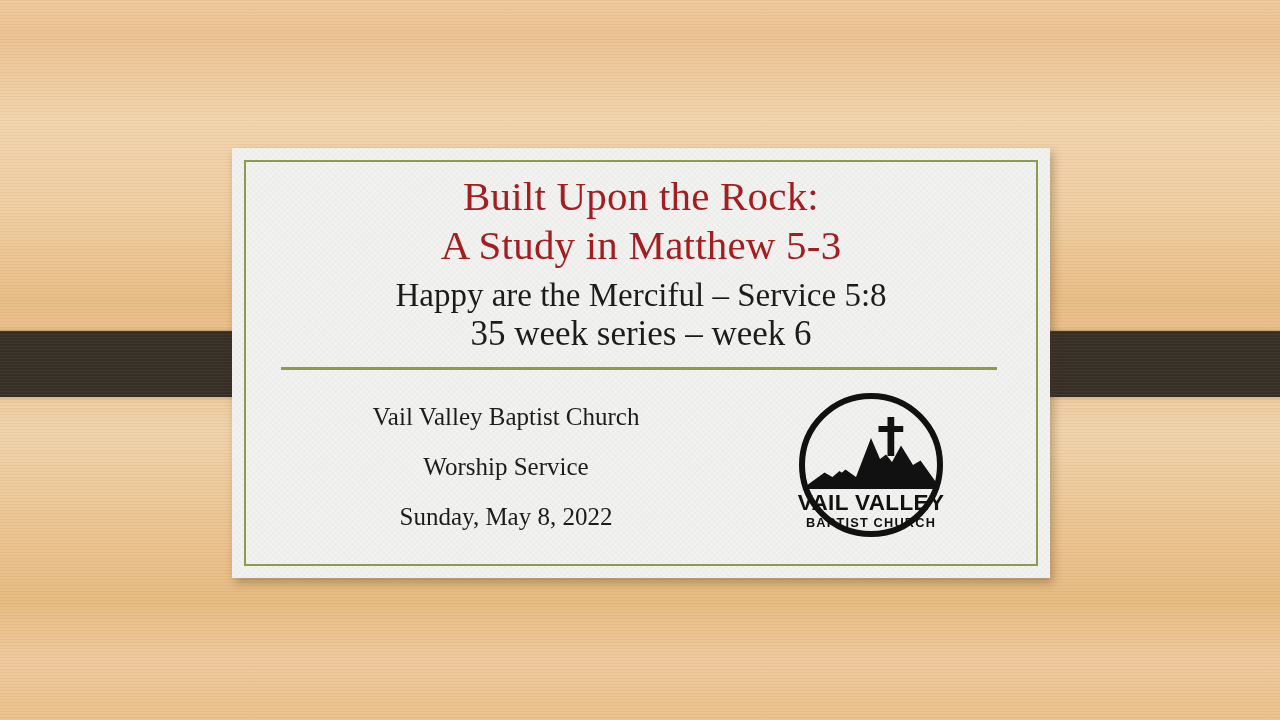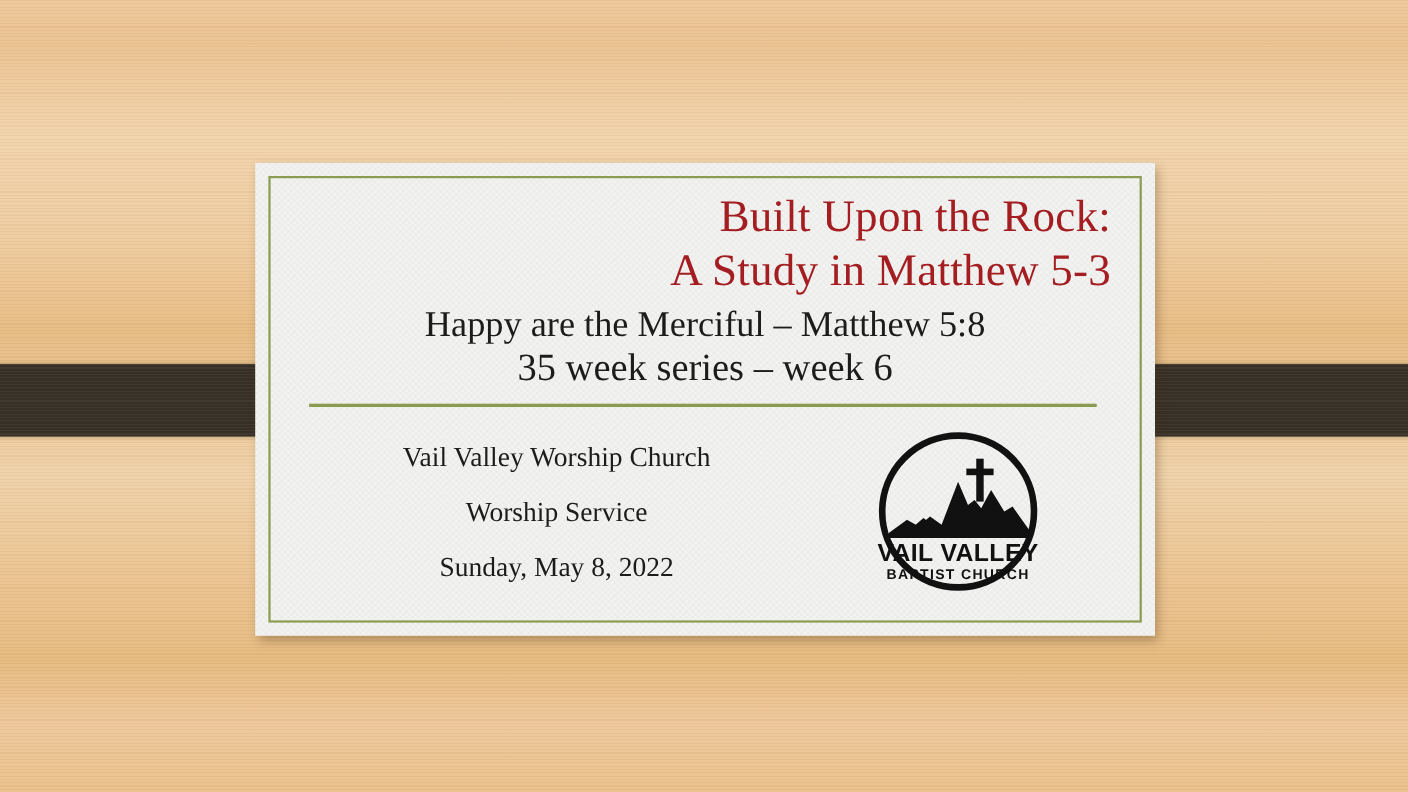--- a/index.html
+++ b/index.html
@@ -115,21 +115,21 @@
   #card-body {
     position: absolute;
     inset: 0;
     padding: 0;
   }
 
   .title-line {
     color: #a31d21;
     font-size: 41px;
     line-height: 49px;
-    text-align: right;
+    text-align: center;
     letter-spacing: 0.2px;
   }
   #title-block {
     position: absolute;
     left: 40px;
     right: 40px;
     top: 24px;
   }
 
   #subtitle-block {
@@ -200,30 +200,30 @@
     <div id="card-inner-border"></div>
 
     <div id="card-body">
 
       <div id="title-block">
         <div class="title-line" data-bind="slide.title_line_1">Built Upon the Rock:</div>
         <div class="title-line" data-bind="slide.title_line_2">A Study in Matthew 5-3</div>
       </div>
 
       <div id="subtitle-block">
-        <div id="subtitle-primary" data-bind="slide.subtitle_primary">Happy are the Merciful – Matthew 5:8</div>
+        <div id="subtitle-primary" data-bind="slide.subtitle_primary">Happy are the Merciful – Service 5:8</div>
         <div id="subtitle-secondary" data-bind="slide.subtitle_secondary">35 week series – week 6</div>
       </div>
 
       <div id="divider-rule"></div>
 
       <div id="lower-row">
 
         <div id="church-info">
-          <span class="info-line" data-bind="slide.church_lines.0">Vail Valley Worship Church</span>
+          <span class="info-line" data-bind="slide.church_lines.0">Vail Valley Baptist Church</span>
           <span class="info-line" data-bind="slide.church_lines.1">Worship Service</span>
           <span class="info-line" data-bind="slide.church_lines.2">Sunday, May 8, 2022</span>
         </div>
 
         <div id="logo-wrap">
           <svg id="church-logo" width="150" height="150" viewBox="0 0 200 200" xmlns="http://www.w3.org/2000/svg">
 
             <circle cx="100" cy="100" r="92" fill="none" stroke="#111111" stroke-width="8"></circle>
 
             <path fill="#111111" d="

